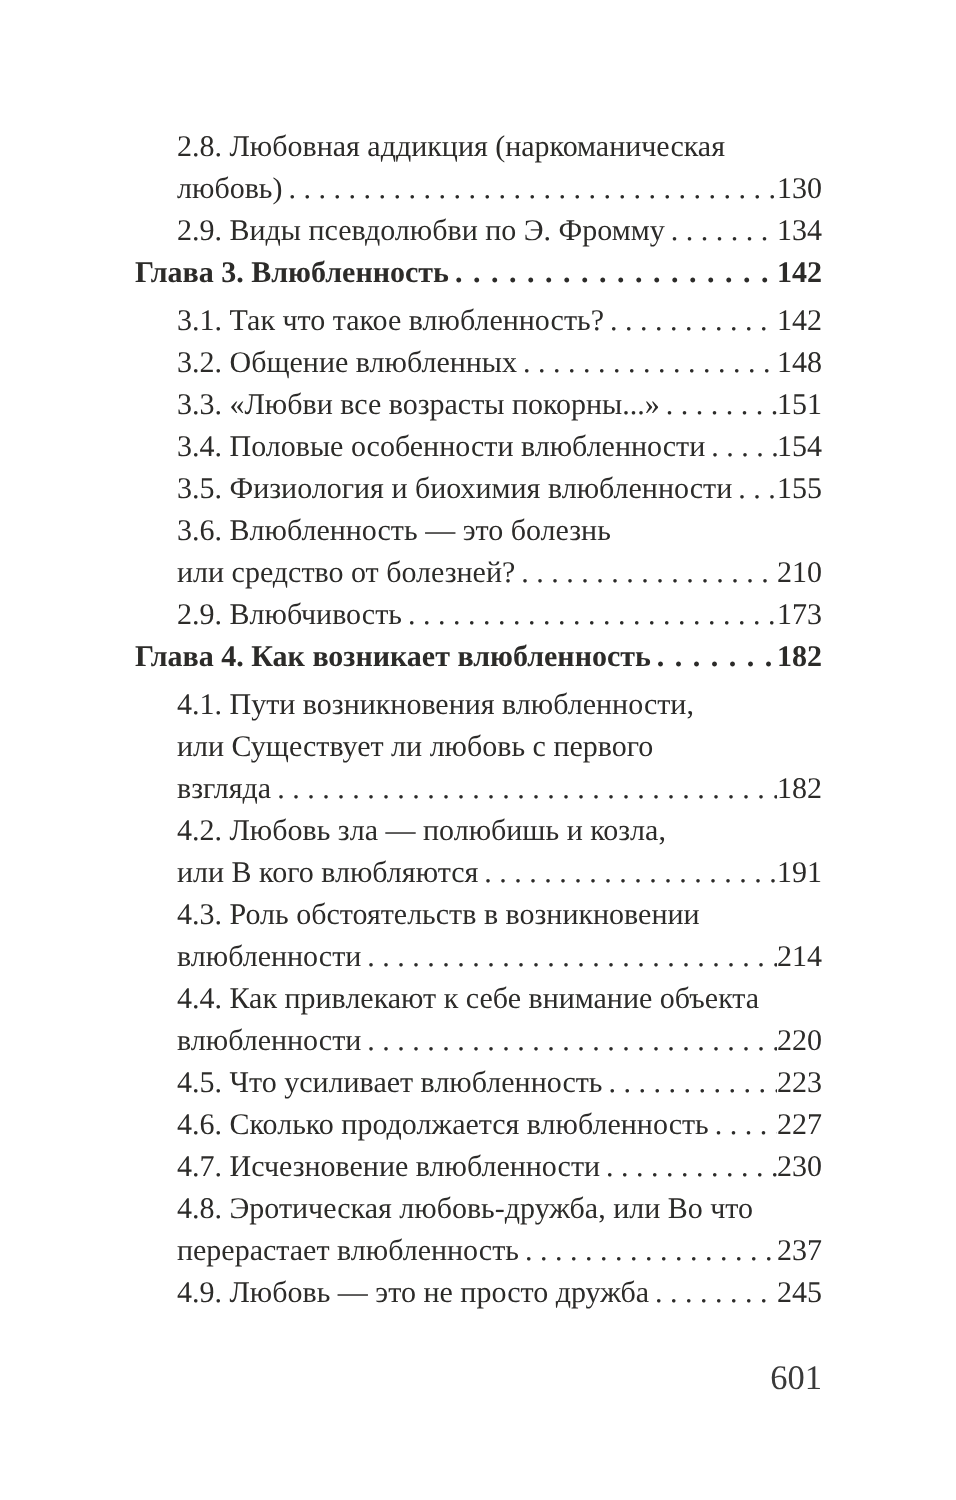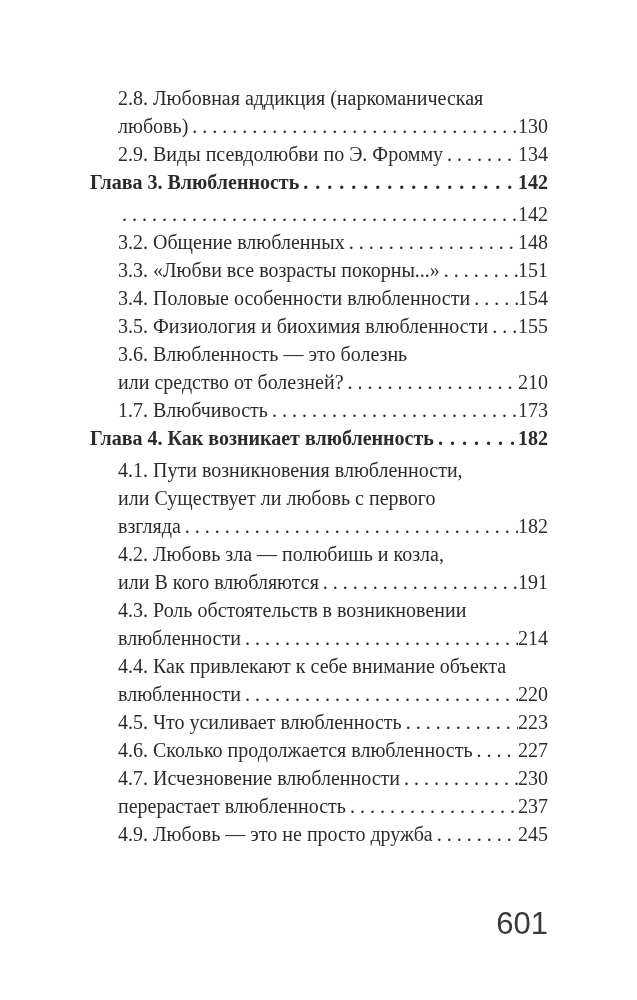--- a/index.html
+++ b/index.html
@@ -39,22 +39,22 @@
     content: "................................................................................";
     letter-spacing: 5px;
     padding-left: 4px;
   }
   .chapter .leader::after { letter-spacing: 7px; }
   .pnum { flex: 0 0 auto; text-align: right; }
   .footer-pagenum {
     position: absolute;
     right: 89px;
     top: 906px;
-    font-family: Liberation Sans, sans-serif;
-    font-size: 31px;
+    font-family: Liberation Serif, serif;
+    font-size: 23px;
     color: var(--footer, #3a3a3a);
   }
 </style>
 </head>
 <body>
 
 <div class="page" style="--bg: #ffffff; --text: #2c2b29; --footer: #3a3a3a;">
   <div class="toc" id="toc-list">
       <div class="toc-entry item">
     <div class="toc-preline">2.8. Любовная аддикция (наркоманическая</div>
@@ -73,20 +73,21 @@
   </div>
       <div class="toc-entry chapter">
     <div class="toc-line">
       <span class="lead">Глава 3. Влюбленность </span>
       <span class="leader"></span>
       <span class="pnum">142</span>
     </div>
   </div>
       <div class="toc-entry item">
     <div class="toc-line">
+      <span class="lead">3.1. Так что такое влюбленность? </span>
       <span class="leader"></span>
       <span class="pnum">142</span>
     </div>
   </div>
       <div class="toc-entry item">
     <div class="toc-line">
       <span class="lead">3.2. Общение влюбленных</span>
       <span class="leader"></span>
       <span class="pnum">148</span>
     </div>
@@ -115,21 +116,21 @@
       <div class="toc-entry item">
     <div class="toc-preline">3.6. Влюбленность — это болезнь</div>
         <div class="toc-line">
       <span class="lead">или средство от болезней? </span>
       <span class="leader"></span>
       <span class="pnum">210</span>
     </div>
   </div>
       <div class="toc-entry item">
     <div class="toc-line">
-      <span class="lead">1.7. Влюбчивость</span>
+      <span class="lead">2.9. Влюбчивость</span>
       <span class="leader"></span>
       <span class="pnum">173</span>
     </div>
   </div>
       <div class="toc-entry chapter">
     <div class="toc-line">
       <span class="lead">Глава 4. Как возникает влюбленность </span>
       <span class="leader"></span>
       <span class="pnum">182</span>
     </div>
@@ -182,20 +183,21 @@
     </div>
   </div>
       <div class="toc-entry item">
     <div class="toc-line">
       <span class="lead">4.7. Исчезновение влюбленности </span>
       <span class="leader"></span>
       <span class="pnum">230</span>
     </div>
   </div>
       <div class="toc-entry item">
+    <div class="toc-preline">4.8. Эротическая любовь-дружба, или Во что</div>
         <div class="toc-line">
       <span class="lead">перерастает влюбленность</span>
       <span class="leader"></span>
       <span class="pnum">237</span>
     </div>
   </div>
       <div class="toc-entry item">
     <div class="toc-line">
       <span class="lead">4.9. Любовь — это не просто дружба</span>
       <span class="leader"></span>

